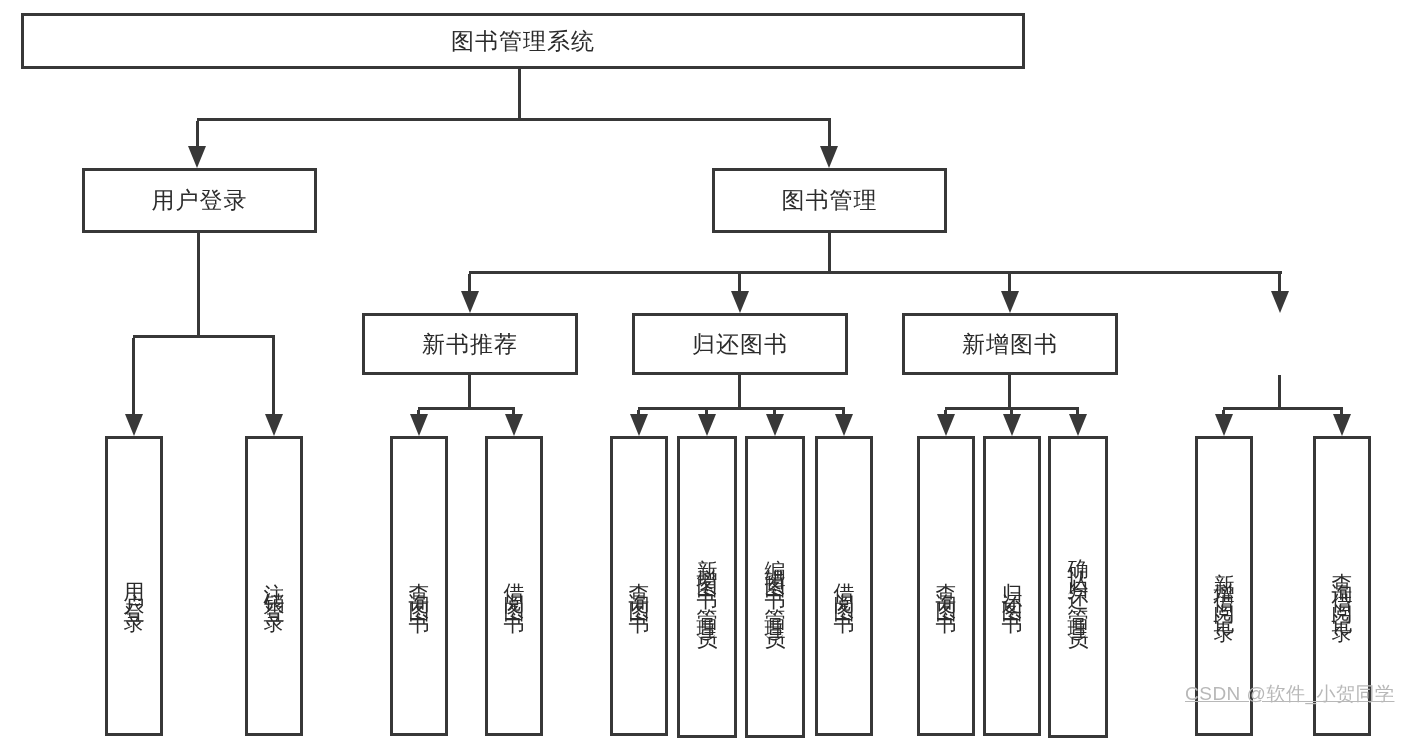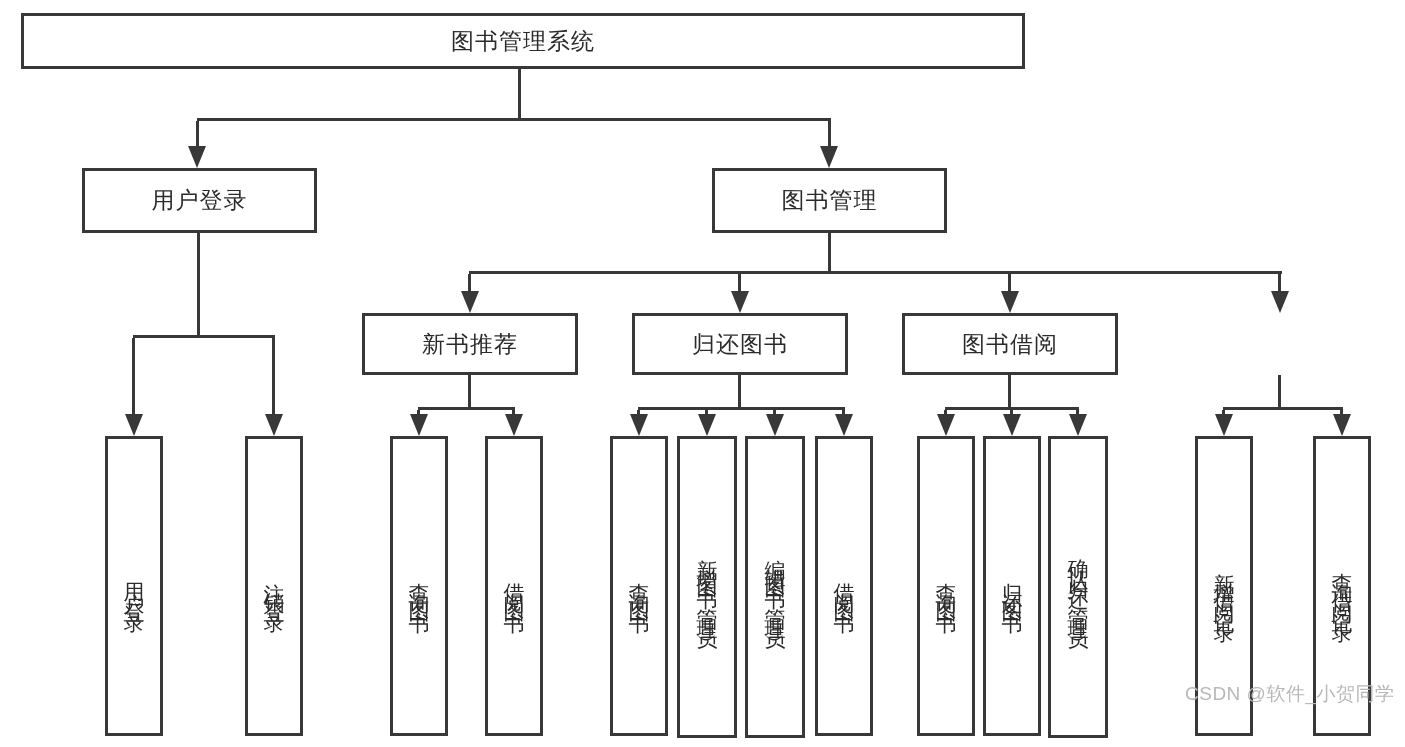--- a/index.html
+++ b/index.html
@@ -24,39 +24,39 @@
   .hline, .vline { position:absolute; background:var(--line,#383838); z-index:1; }
   .hline { height:3px; }
   .vline { width:3px; }
   .ahead {
     position:absolute; width:0; height:0; z-index:1;
     border-left:9px solid transparent; border-right:9px solid transparent;
     border-top:22px solid var(--line,#383838);
   }
   .watermark {
     position:absolute; left:1185px; top:681px; z-index:3;
-    font-size:19px; color:var(--watermark,#b8b8b8); letter-spacing:0.5px; white-space:nowrap;
+    font-size:19px; color:var(--watermark,#b8b8b8); letter-spacing:0.5px; white-space:nowrap;text-decoration:underline;
   }
 </style>
 </head>
 <body>
 
 <div class="canvas">
 
   <div class="box" style="left:21px; top:13px; width:1004px; height:56px;text-align:right;">图书管理系统</div>
 
   <div class="box" style="left:82px; top:168px; width:235px; height:65px;">用户登录</div>
 
   <div class="box" style="left:712px; top:168px; width:235px; height:65px;">图书管理</div>
 
   <div class="box" style="left:362px; top:313px; width:216px; height:62px;">新书推荐</div>
 
   <div class="box" style="left:632px; top:313px; width:216px; height:62px;">归还图书</div>
 
-  <div class="box" style="left:902px; top:313px; width:216px; height:62px;">图书借阅</div>
+  <div class="box" style="left:902px; top:313px; width:216px; height:62px;">新增图书</div>
 
 
   <div class="vbox" style="left:105px; top:436px; width:58px; height:300px;">
     <span>用户登录</span>
   </div>
   <div class="vbox" style="left:245px; top:436px; width:58px; height:300px;">
     <span>注销登录</span>
   </div>
 
   <div class="vbox" style="left:390px; top:436px; width:58px; height:300px;">

